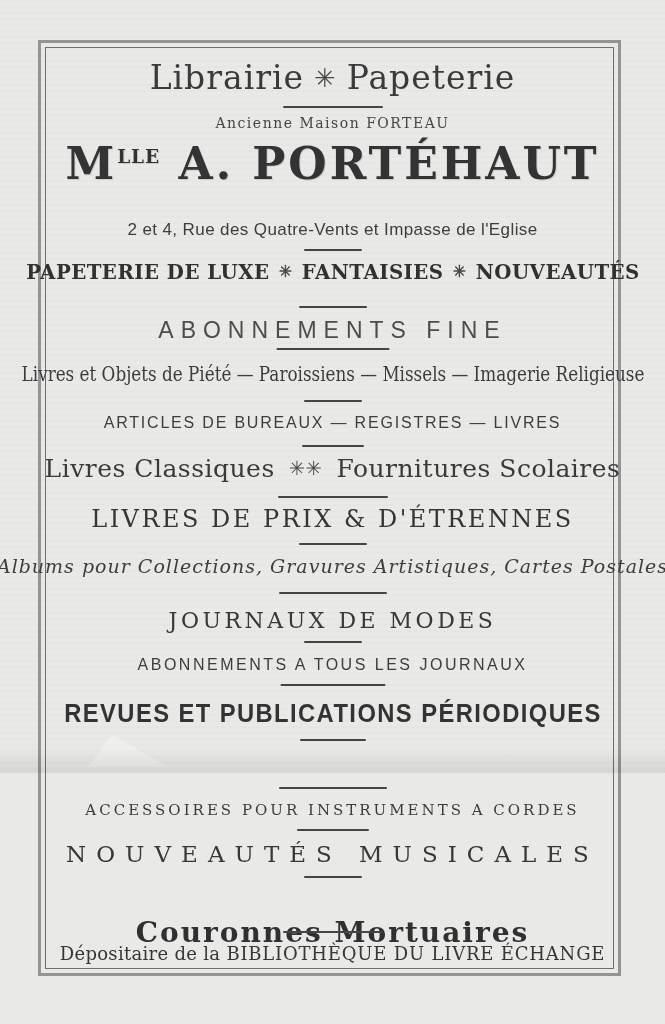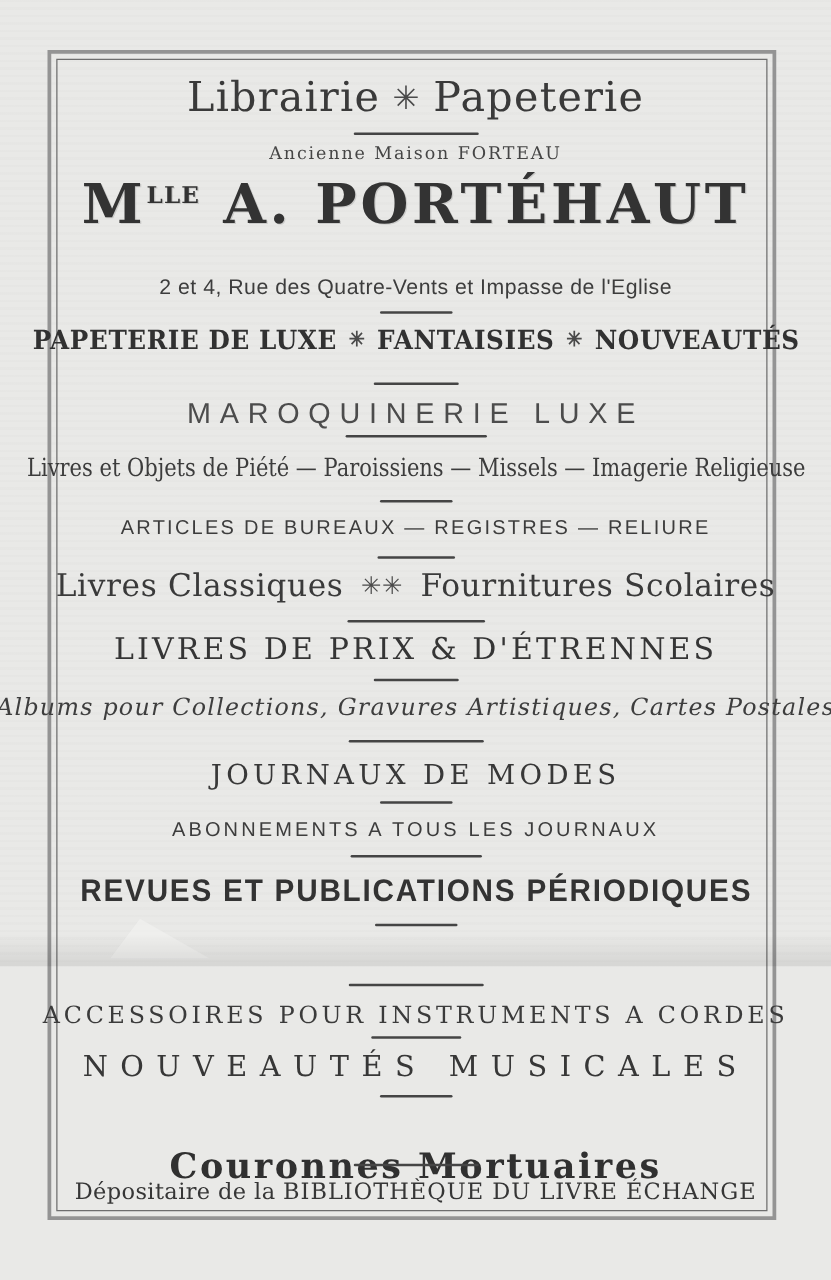--- a/index.html
+++ b/index.html
@@ -63,21 +63,21 @@
   .piete{top:363px;font-size:20px;transform:translateX(-50%) scaleX(.84);color:#3c3c3c;}
   .bureaux{top:414px;font-family:"Liberation Sans", sans-serif;font-size:16px;letter-spacing:1.8px;color:#3d3d3d;}
   .classiques{top:455px;font-size:25px;letter-spacing:.5px;color:#3a3a3a;}
   .classiques .star{padding:0 14px;}
   .prix{top:506px;font-size:24px;letter-spacing:2.5px;color:#353535;}
   .albums{top:556px;font-size:19px;font-style:italic;letter-spacing:1px;color:#3e3e3e;}
   .modes{top:609px;font-size:22px;letter-spacing:3.5px;color:#383838;}
   .abonnements{top:656px;font-family:"Liberation Sans", sans-serif;font-size:16px;letter-spacing:2.5px;color:#3d3d3d;}
   .revues{top:699px;font-family:"Liberation Sans", sans-serif;font-size:25px;font-weight:bold;letter-spacing:1.5px;transform:translateX(-50%) scaleX(.95);color:#333;}
   .dessin{top:752px;font-size:20px;letter-spacing:.5px;color:#3a3a3a;}
-  .accessoires{top:802px;font-size:19px;letter-spacing:3px;color:#3b3b3b;}
+  .accessoires{top:802px;font-size:15px;letter-spacing:3px;color:#3b3b3b;}
   .musicales{top:842px;font-size:23px;letter-spacing:10px;color:#373737;}
   .couronnes{top:887px;font-size:28px;font-weight:bold;letter-spacing:2px;color:#303030;margin-top:30px;}
   .depositaire{top:944px;font-size:18px;letter-spacing:.3px;color:#363636;}
   .depositaire .caps{letter-spacing:.8px;}
 
   .r1{top:106px;width:100px;}
   .r2{top:249px;width:58px;}
   .r3{top:306px;width:68px;}
   .r4{top:348px;width:113px;}
   .r5{top:400px;width:58px;}
@@ -114,27 +114,27 @@
   </div>
 
   <div class="line address">2 et 4, Rue des Quatre-Vents et Impasse de l'Eglise</div>
   <div class="rule r2"></div>
 
   <div class="line luxe">
     <span>PAPETERIE DE LUXE</span><span class="star">✳</span><span>FANTAISIES</span><span class="star">✳</span><span>NOUVEAUTÉS</span>
   </div>
   <div class="rule r3"></div>
 
-  <div class="line maroquinerie">MAROQUINERIE LUXE</div>
+  <div class="line maroquinerie">ABONNEMENTS FINE</div>
   <div class="rule r4"></div>
 
   <div class="line piete">Livres et Objets de Piété — Paroissiens — Missels — Imagerie Religieuse</div>
   <div class="rule r5"></div>
 
-  <div class="line bureaux">ARTICLES DE BUREAUX — REGISTRES — RELIURE</div>
+  <div class="line bureaux">ARTICLES DE BUREAUX — REGISTRES — LIVRES</div>
   <div class="rule r6"></div>
 
   <div class="line classiques">
     <span>Livres Classiques</span><span class="star">✳✳</span><span>Fournitures Scolaires</span>
   </div>
   <div class="rule r7"></div>
 
   <div class="line prix">LIVRES DE PRIX &amp; D'ÉTRENNES</div>
   <div class="rule r8"></div>
 

